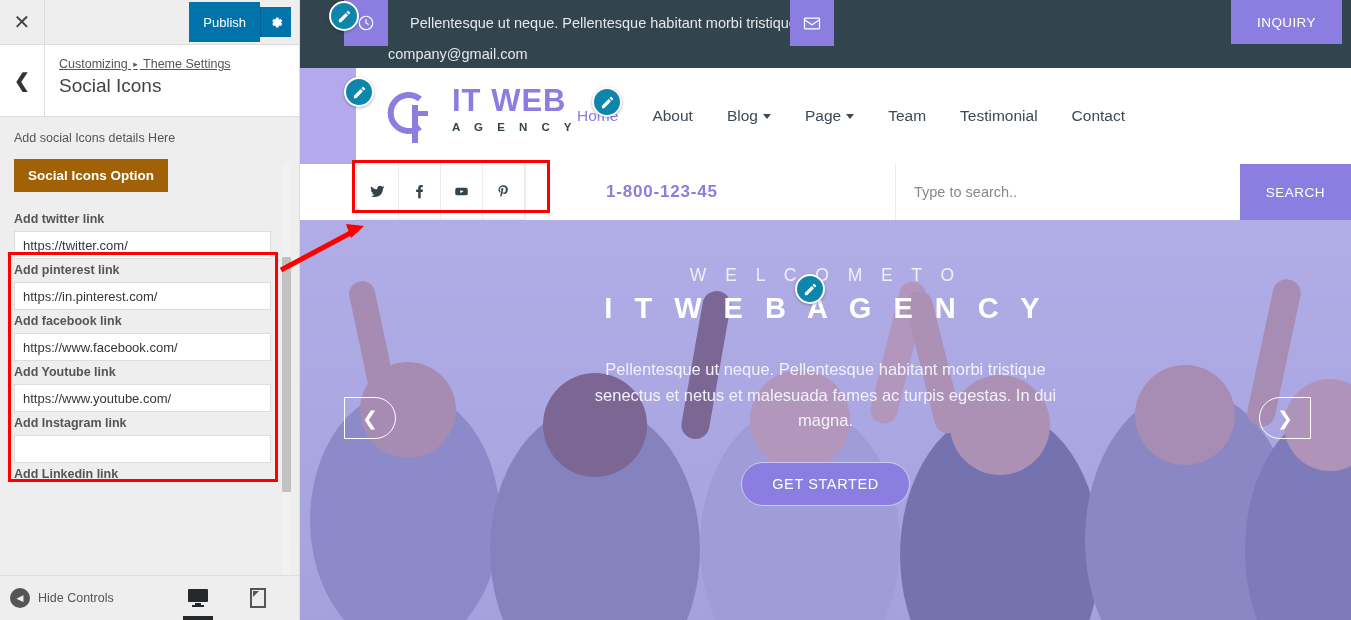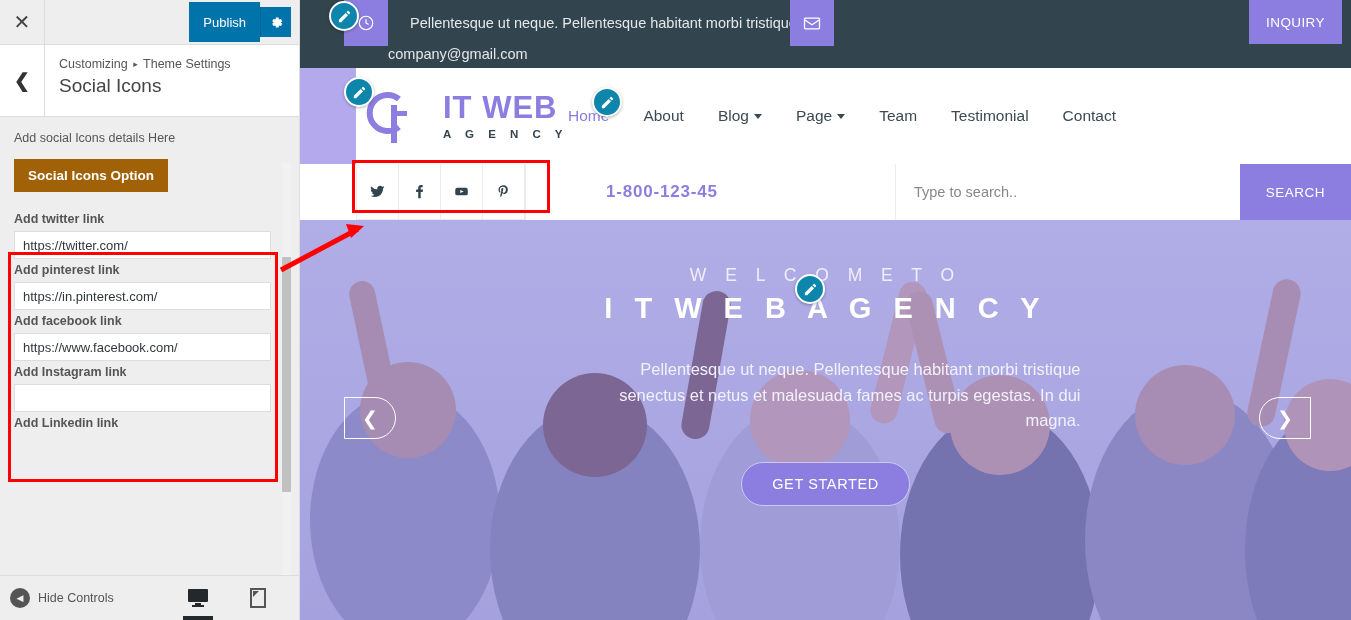--- a/index.html
+++ b/index.html
@@ -46,21 +46,21 @@
   .panel-title-row {
     background: #fff; display: flex; align-items: stretch;
     border-bottom: 1px solid #ddd; min-height: 72px;
   }
   .back-btn {
     width: 45px; display: flex; align-items: center; justify-content: center;
     border-right: 1px solid #ddd; cursor: pointer;
     font-size: 19px; color: #333; font-weight: bold;
   }
   .title-block { padding: 10px 14px; }
-  .breadcrumb { font-size: 12.5px; color: #555; line-height: 1.5; }
+  .breadcrumb { font-size: 12.5px; color: #555; line-height: 1.5; text-decoration: underline; }
   .breadcrumb .sep { font-size: 9px; vertical-align: 1px; padding: 0 2px; }
   .panel-name { font-size: 19px; color: #444; font-weight: 400; line-height: 1.3; }
 
   .panel-body {
     flex: 1; overflow: hidden; position: relative;
     padding: 14px 14px 0 14px;
   }
   .helper-text { font-size: 12.5px; color: #555; margin-bottom: 14px; }
   .sio-btn {
     background: #a16207; color: #fff; border: none;
@@ -134,34 +134,34 @@
   .tb-texts { padding-top: 14px; padding-left: 22px; }
   .tb-line1 { color: #e4e8ea; font-size: 14.5px; line-height: 1.35; }
   .tb-line2 { color: #e4e8ea; font-size: 14.5px; margin-top: 12px; margin-left: -22px; }
   .tb-mail-box {
     width: 44px; height: 46px; background: #8b7ee0;
     display: flex; align-items: center; justify-content: center;
     position: absolute; left: 490px; top: 0;
   }
   .tb-mail-box svg { width: 20px; height: 20px; stroke: #fff; fill: none; stroke-width: 1.5; }
   .inquiry-btn {
-    position: absolute; right: 9px; top: 0; width: 93px; height: 44px;
+    position: absolute; right: 9px; top: 0; width: 111px; height: 44px;
     background: #8b7ee0; color: #fff; border: none; font-size: 13.5px;
     letter-spacing: .4px; cursor: pointer; font-family: "Liberation Sans", sans-serif;
   }
 
   .navbar {
     height: 96px; background: #fff; display: flex; align-items: center;
     position: relative; margin-left: 56px; width: 988px;
   }
   .navbar::before {
     content: ""; position: absolute; left: -56px; top: 0;
     width: 56px; height: 96px; background: #b3a9ec;
   }
-  .logo { display: flex; align-items: center; padding-left: 5px; gap: 12px; }
+  .logo { display: flex; align-items: flex-start; padding-left: 26px; }
   .logo-mark { width: 64px; height: 62px; position: relative; }
   .logo-mark svg { width: 64px; height: 62px; }
   .logo-text { margin-left: 6px; }
   .logo-main {
     font-size: 31px; font-weight: bold; color: #8b7ee0;
     letter-spacing: 1px; line-height: 1;
   }
   .logo-sub {
     font-size: 11.5px; font-weight: bold; color: #32444e;
     letter-spacing: 5.5px; margin-top: 5px;
@@ -213,21 +213,21 @@
     text-align: center; color: #fff;
   }
   .hero-welcome {
     font-size: 17.5px; letter-spacing: 7px; color: #f0eefb; margin-bottom: 6px;
   }
   .hero-title {
     font-size: 29px; font-weight: bold; letter-spacing: 7px; color: #fff;
   }
   .hero-desc {
     font-size: 16.5px; line-height: 1.55; color: #f2f1fb;
-    max-width: 510px; margin-top: 32px; text-align: right;
+    max-width: 510px; margin-top: 32px;
   }
   .get-started {
     margin-top: 28px; background: #8b7ee0; color: #fff;
     border: 1.5px solid #cfc9f2; border-radius: 26px;
     padding: 13px 30px; font-size: 14.5px; letter-spacing: .6px;
     cursor: pointer; font-family: "Liberation Sans", sans-serif;
   }
   .slide-arrow {
     position: absolute; top: 177px; width: 52px; height: 42px;
     border: 1.5px solid #fff; display: flex; align-items: center;
@@ -293,20 +293,24 @@
       </div>
       <div class="field">
         <label class="field-label">Add pinterest link</label>
         <input class="field-input" type="text" value="https://in.pinterest.com/" style="">
       </div>
       <div class="field">
         <label class="field-label">Add facebook link</label>
         <input class="field-input" type="text" value="https://www.facebook.com/" style="">
       </div>
       <div class="field">
+        <label class="field-label">Add Youtube link</label>
+        <input class="field-input" type="text" value="https://www.youtube.com/" style="">
+      </div>
+      <div class="field">
         <label class="field-label">Add Instagram link</label>
         <input class="field-input" type="text" value="" style="">
       </div>
       <div class="field">
         <label class="field-label">Add Linkedin link</label>
       </div>
 
       <div class="sb-arrow-up">▲</div>
       <div class="sb-track"></div>
       <div class="sb-thumb"></div>

